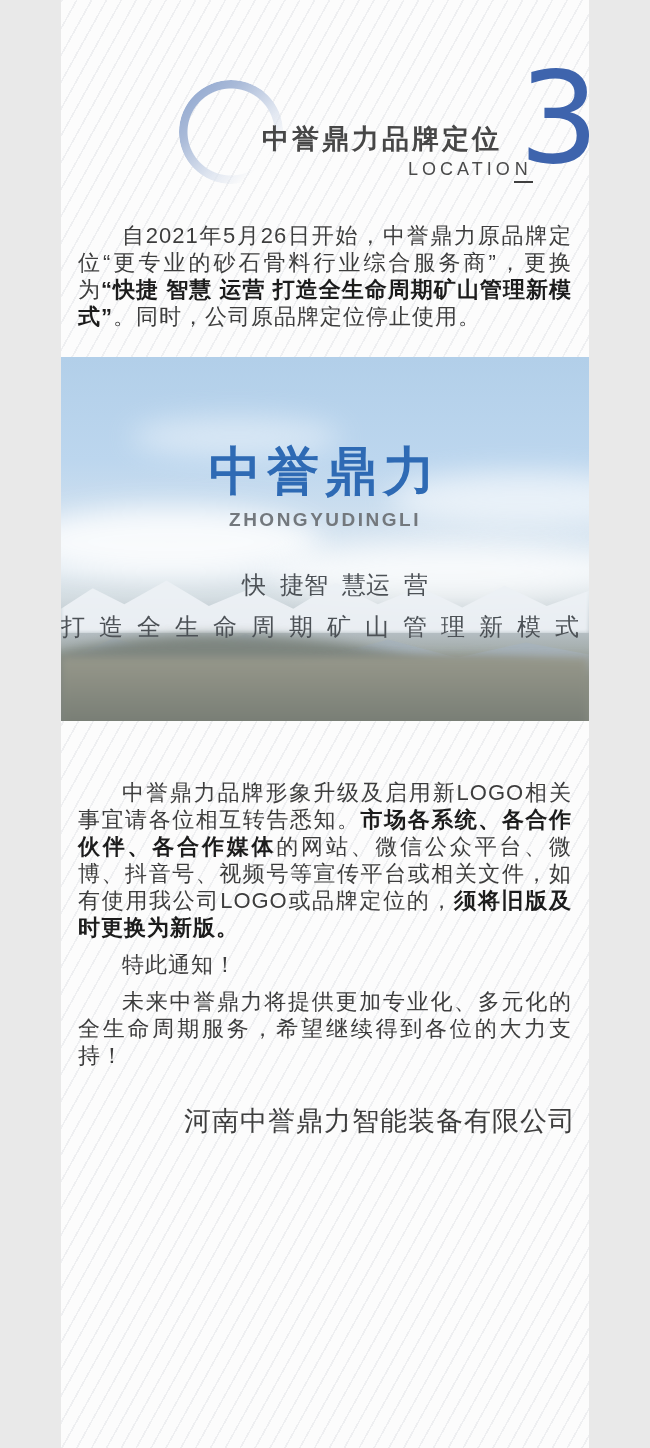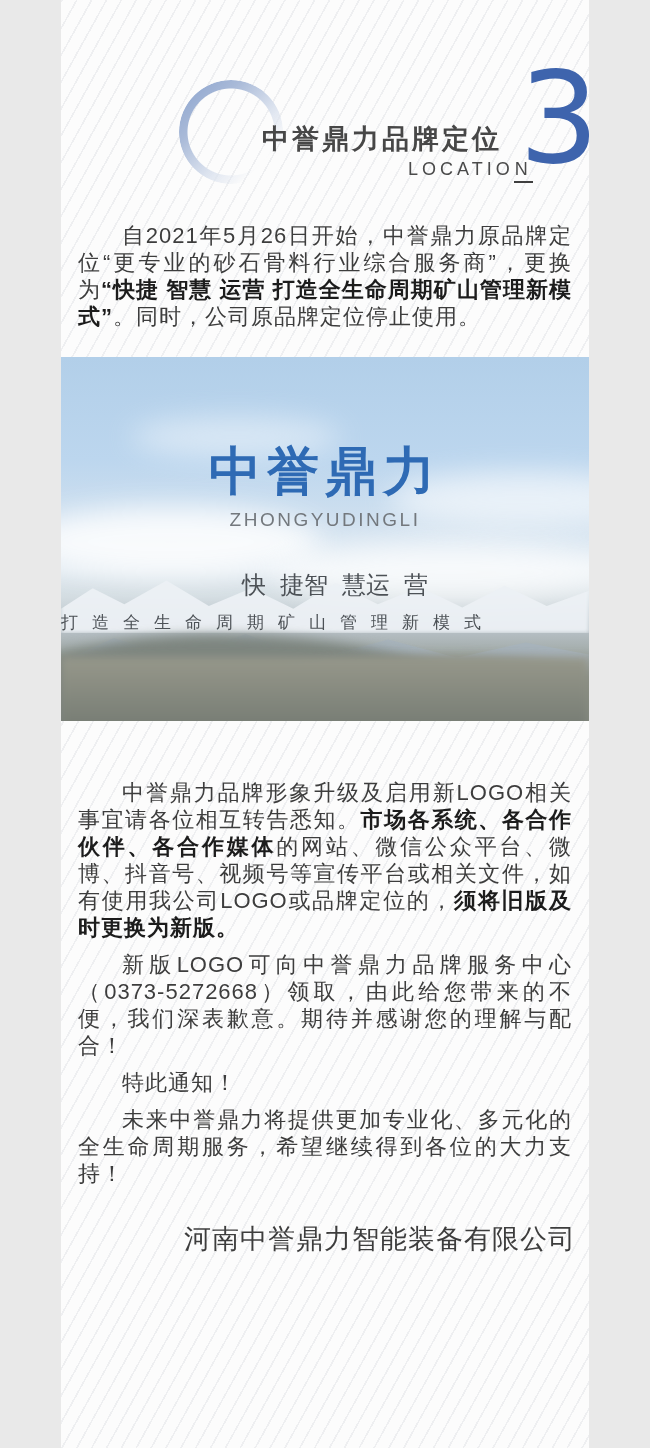--- a/index.html
+++ b/index.html
@@ -69,31 +69,31 @@
   .hill{position:absolute;filter:blur(6px);}
   .hill-l{left:-90px;top:278px;width:540px;height:170px;background:#7d857f;border-radius:50% 60% 40% 40%;}
   .hill-r{right:-100px;top:300px;width:540px;height:160px;background:#8a8f85;border-radius:55% 45% 40% 40%;}
   .hill-front{position:absolute;left:0;right:0;bottom:-22px;height:86px;background:linear-gradient(#97988b,#6f766f);filter:blur(4px);}
   .logo-cn{
     position:absolute;left:0;right:0;top:80px;text-align:center;
     font-size:52px;font-weight:700;letter-spacing:6px;color:#2e6ab4;white-space:nowrap;
   }
   .logo-en{
     position:absolute;left:0;right:0;top:152px;text-align:center;
-    font-size:19px;font-weight:400;letter-spacing:2.5px;color:#73787d;white-space:nowrap;
+    font-size:19px;font-weight:700;letter-spacing:2.5px;color:#73787d;white-space:nowrap;
   }
   .slogan1{
     position:absolute;left:0;right:0;top:212px;
     display:flex;justify-content:center;
     font-size:24px;color:#4c5156;white-space:nowrap;padding-left:20px;
   }
   .slogan1 .sw{letter-spacing:14px;margin-right:-14px;}
   .slogan2{
     position:absolute;left:0;right:0;top:254px;text-align:left;
-    font-size:17px;letter-spacing:14px;color:#4c5156;white-space:nowrap;
+    font-size:24px;letter-spacing:14px;color:#4c5156;white-space:nowrap;
   }
   
   .body-block{margin-top:58px;}
   
   .signature{margin:24px 13px 0 0;text-align:right;}
   .sig-inner{display:inline-block;text-align:center;}
   .sig-company{font-size:27px;letter-spacing:1px;color:#3d3d3d;line-height:30px;white-space:nowrap;margin-top:13px;}
 </style>
 </head>
 <body>
@@ -124,21 +124,20 @@
     <div class="slogan1">
         <span class="sw">快捷</span>
         <span class="sw">智慧</span>
         <span class="sw">运营</span>
       </div>
     <div class="slogan2">打造全生命周期矿山管理新模式</div>
   </div>
 
   <div class="body-block">
     <p class="para"><span>中誉鼎力品牌形象升级及启用新LOGO相关事宜请各位相互转告悉知。</span><span class="b">市场各系统、各合作伙伴、各合作媒体</span><span>的网站、微信公众平台、微博、抖音号、视频号等宣传平台或相关文件，如有使用我公司LOGO或品牌定位的，</span><span class="b">须将旧版及时更换为新版。</span></p>
-    <p class="para"><span>新版LOGO可向中誉鼎力品牌服务中心（0373-5272668）领取，由此给您带来的不便，我们深表歉意。期待并感谢您的理解与配合！</span></p>
     <p class="para"><span>特此通知！</span></p>
     <p class="para"><span>未来中誉鼎力将提供更加专业化、多元化的全生命周期服务，希望继续得到各位的大力支持！</span></p>
   </div>
 
   <div class="signature">
     <div class="sig-inner">
       <div class="sig-company">河南中誉鼎力智能装备有限公司</div>
       
     </div>
   </div>

